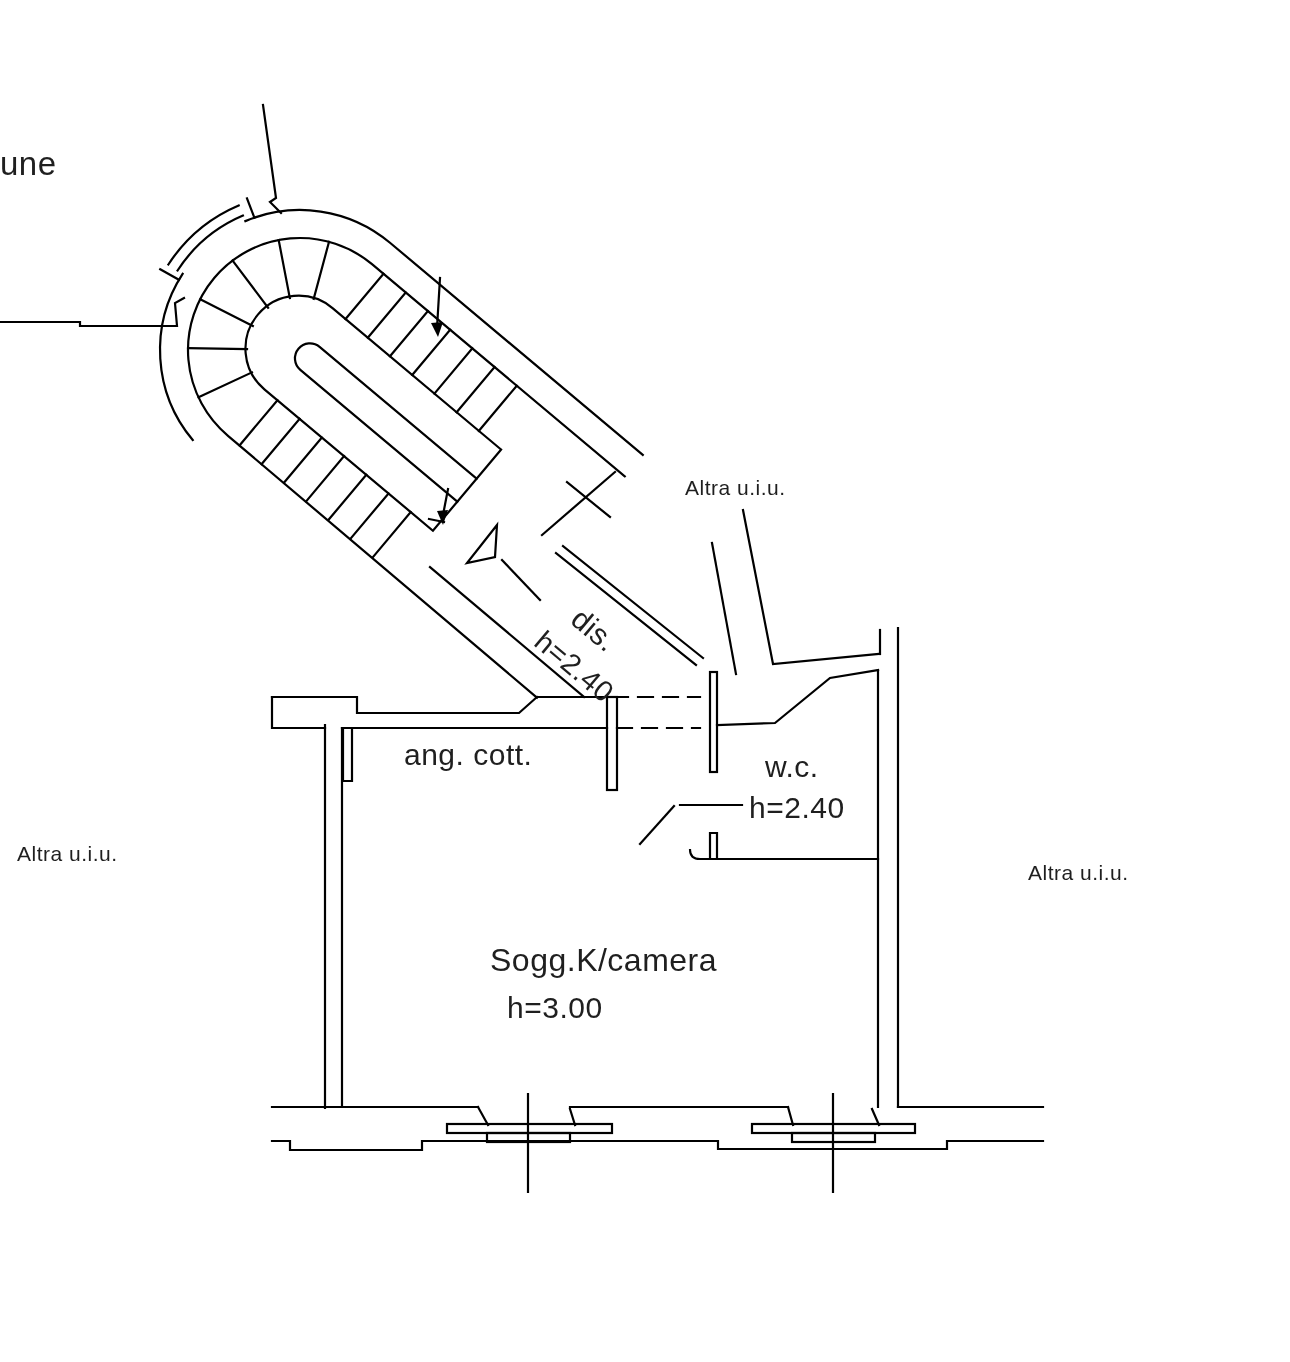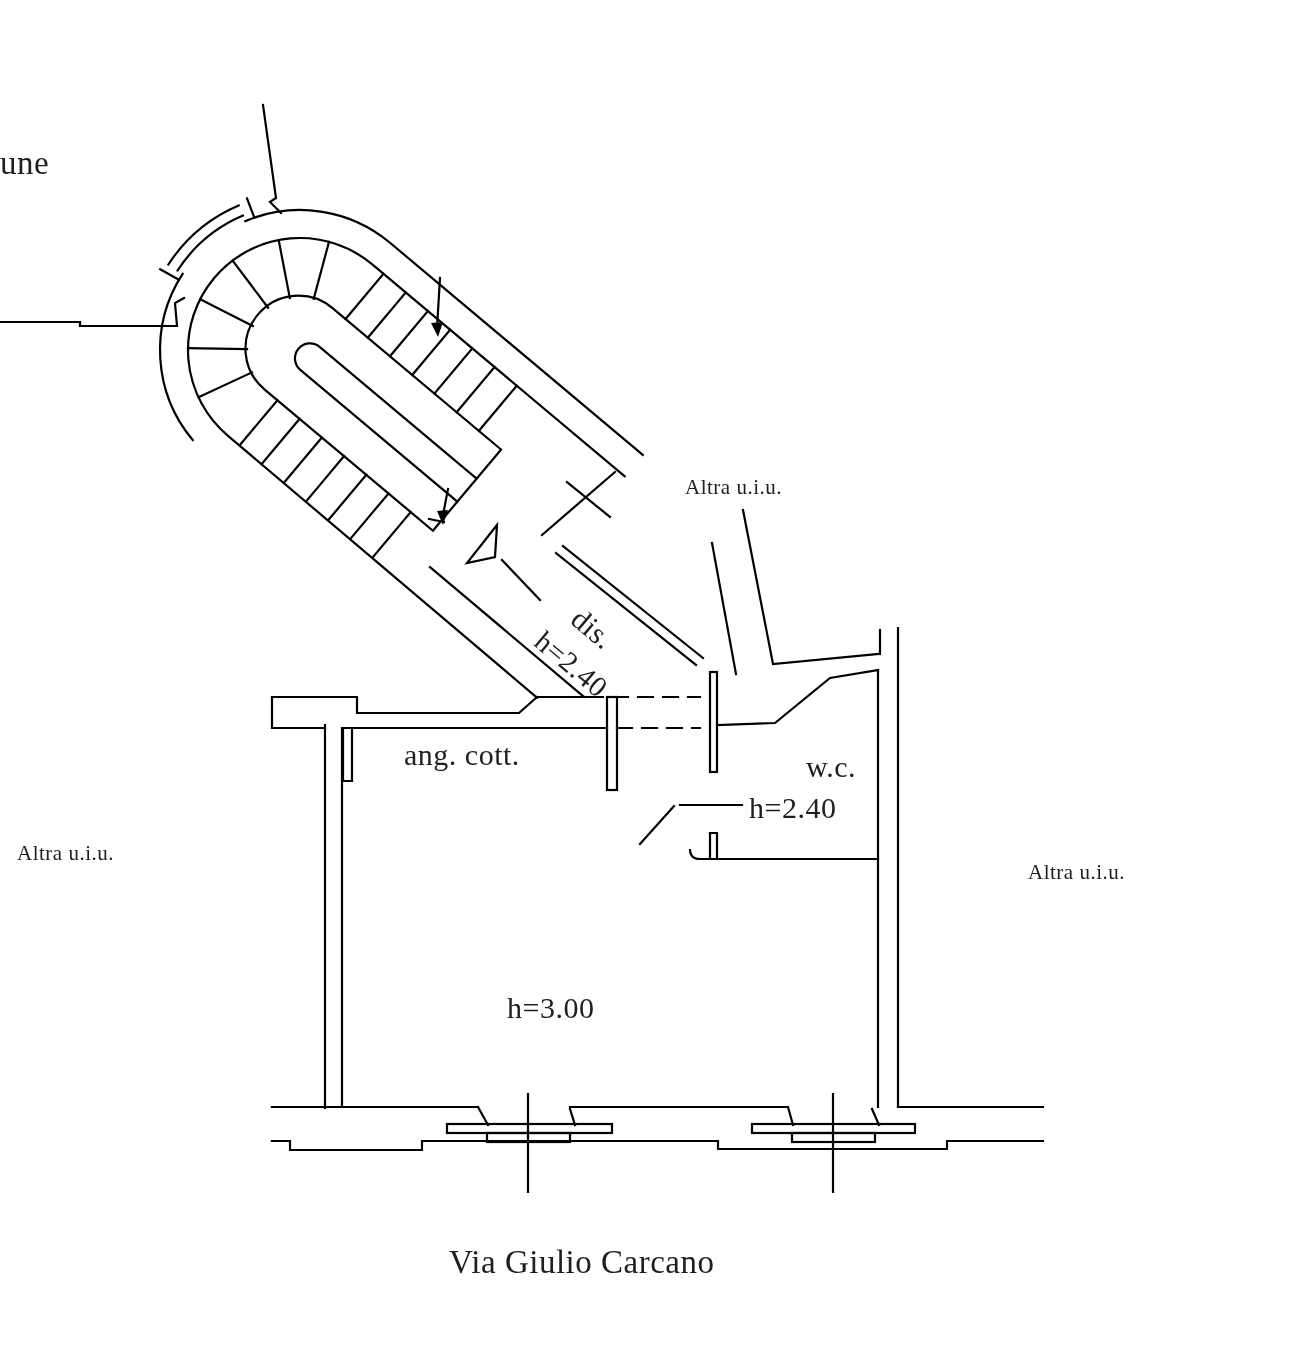--- a/index.html
+++ b/index.html
@@ -1,39 +1,39 @@
 <!DOCTYPE html>
 <html><head>
 <meta charset="utf-8">
 <style>
   html,body { margin:0; padding:0; background:#ffffff; }
   #plan-root {
     position:relative; width:1128px; height:1362px;
     background:#ffffff; overflow:hidden;
-    font-family:Liberation Serif, serif;
+    font-family:Liberation Sans, sans-serif;
   }
   #plan-svg { position:absolute; left:0; top:0; }
   .label {
     position:absolute; color:#1f1f1f; white-space:nowrap;
     letter-spacing:0.5px; line-height:1; user-select:none;
   }
   .fs33 { font-size:33px; }
   .fs31 { font-size:21px; }
   .fs30 { font-size:30px; }
   .fs29 { font-size:29px; }
   .fs32 { font-size:32px; }
   .rot40 { transform:rotate(40deg); transform-origin:0 0; }
   .lbl-une        { left:0px;    top:147px; }
   .lbl-altra-top  { left:685px;  top:477px; }
   .lbl-altra-left { left:17px;   top:843px; }
   .lbl-altra-right{ left:1028px; top:862px; }
   .lbl-dis        { left:585px;  top:603px; }
   .lbl-dis-h      { left:548px;  top:626px; }
   .lbl-angcott    { left:368px;  top:740px;margin-left:36px; }
-  .lbl-wc         { left:806px;  top:752px; }
+  .lbl-wc         { left:765px;  top:752px; }
   .lbl-wc-h       { left:749px;  top:793px; }
   .lbl-room       { left:490px;  top:944px; }
   .lbl-room-h     { left:507px;  top:993px; }
   .lbl-street     { left:449px;  top:1246px; }
 </style>
 </head>
 <body>
 
 <div id="plan-root">
 
@@ -120,16 +120,16 @@
 
   <div class="label fs33 lbl-une">une</div>
   <div class="label fs31 lbl-altra-top">Altra u.i.u.</div>
   <div class="label fs31 lbl-altra-left">Altra u.i.u.</div>
   <div class="label fs31 lbl-altra-right">Altra u.i.u.</div>
   <div class="label fs30 rot40 lbl-dis">dis.</div>
   <div class="label fs29 rot40 lbl-dis-h">h=2.40</div>
   <div class="label fs30 lbl-angcott">ang. cott.</div>
   <div class="label fs30 lbl-wc">w.c.</div>
   <div class="label fs30 lbl-wc-h">h=2.40</div>
+  <div class="label fs32 lbl-room">Sogg.K/camera</div>
   <div class="label fs30 lbl-room-h">h=3.00</div>
-  <div class="label fs33 lbl-street">Via Giulio Carcano</div>
 
 </div>
 
 </body></html>

